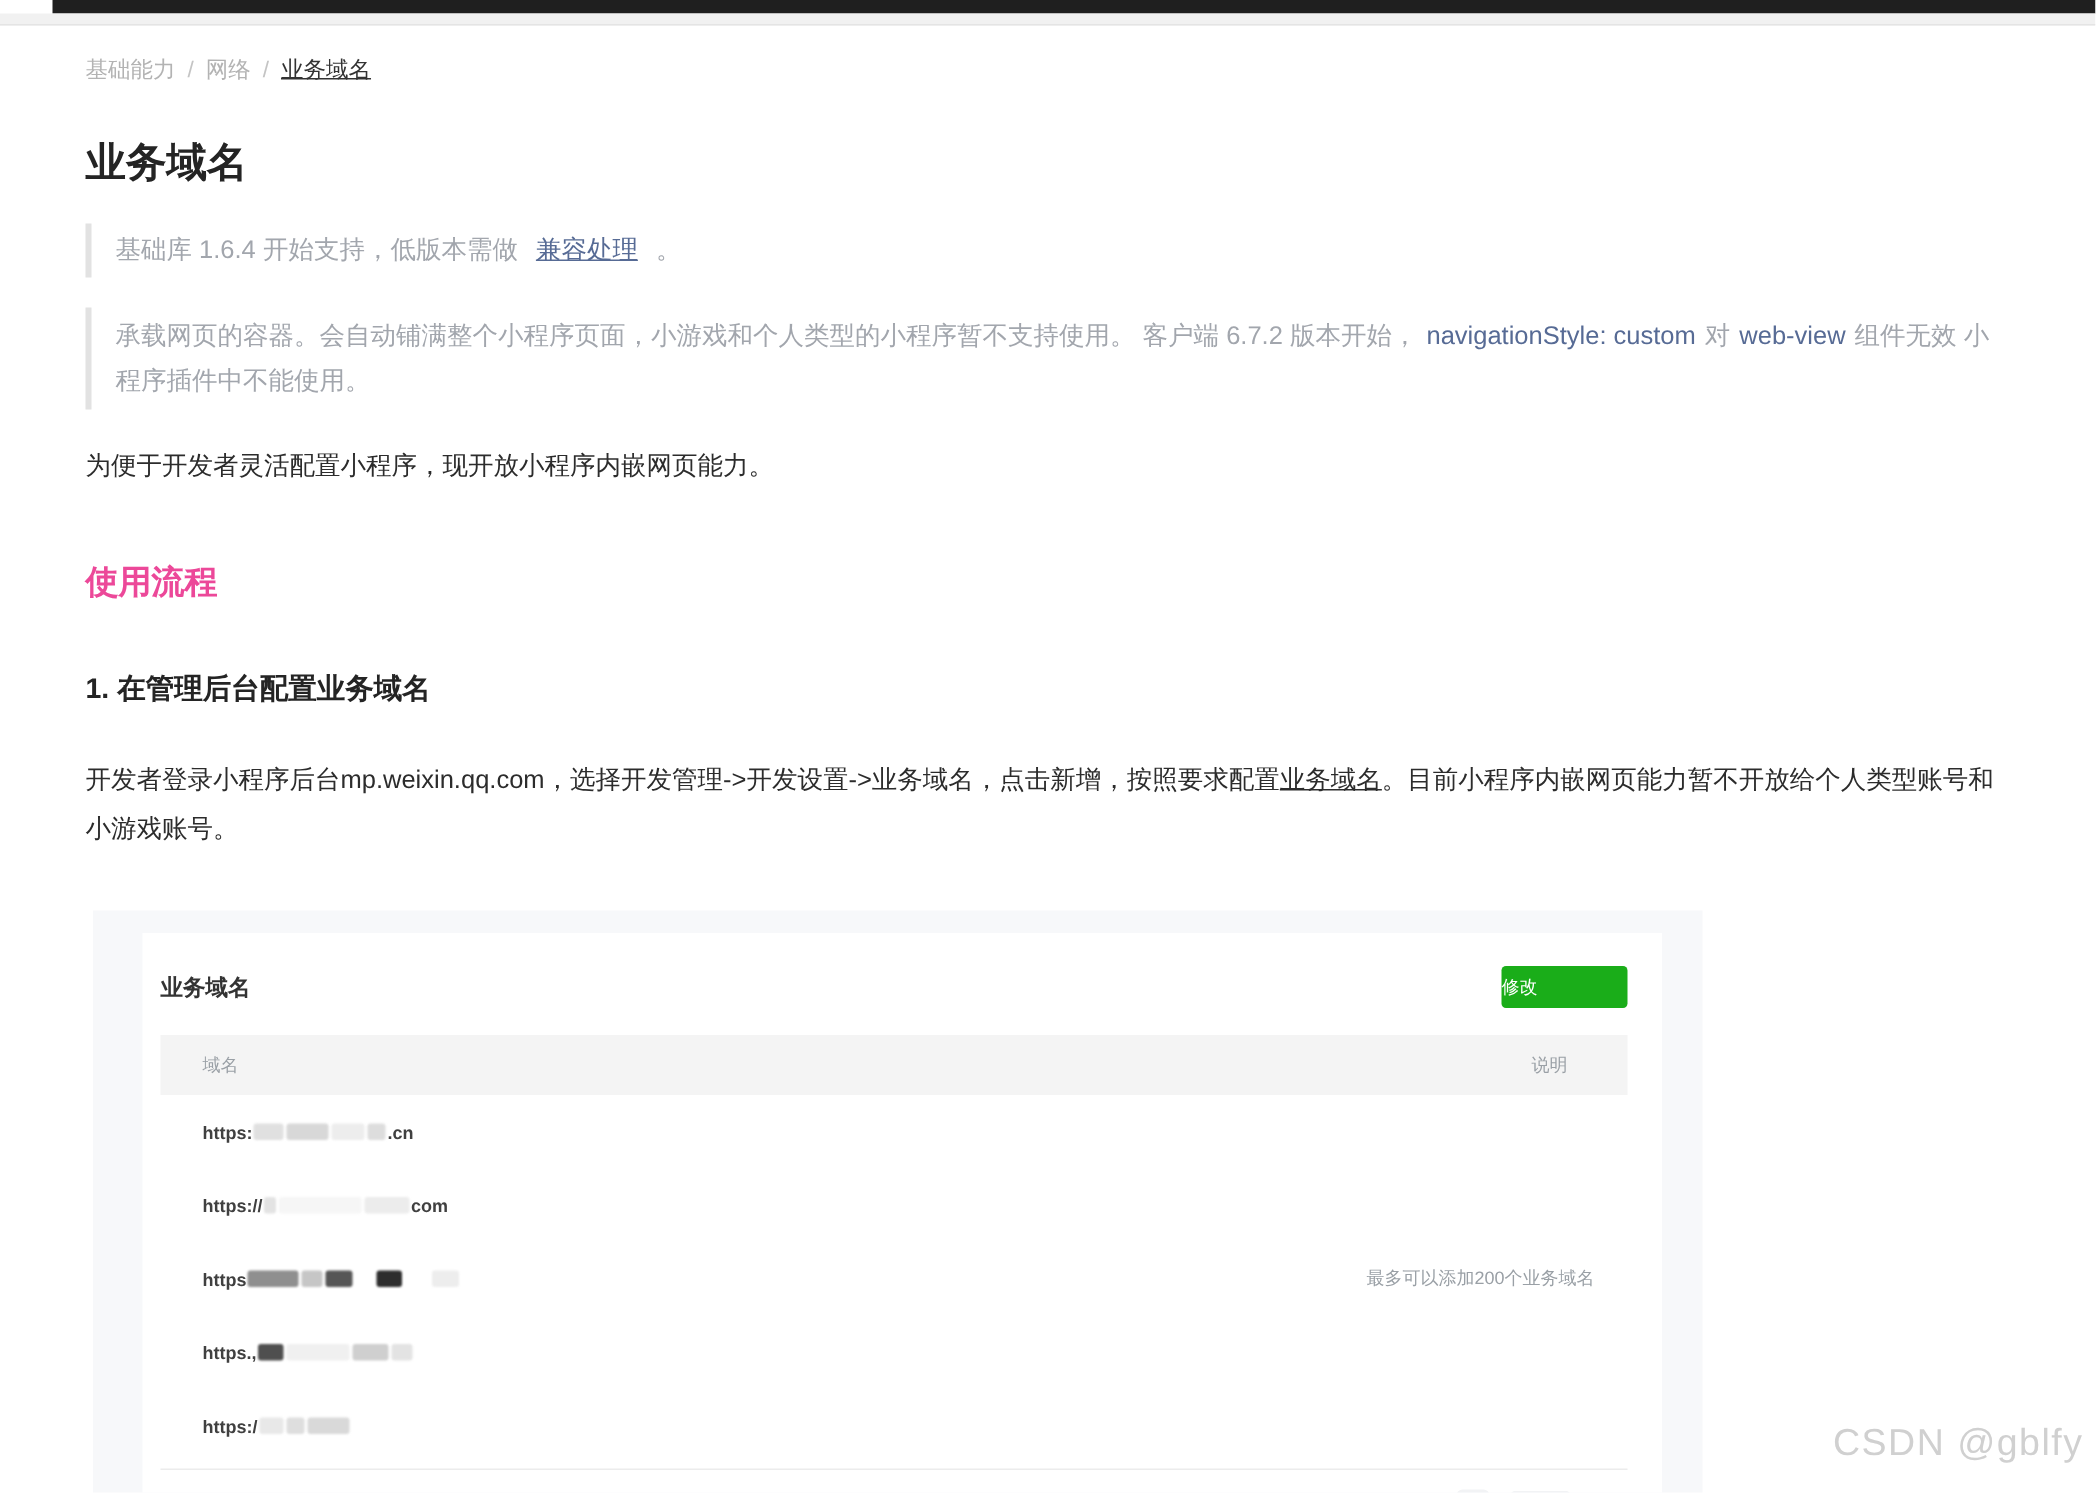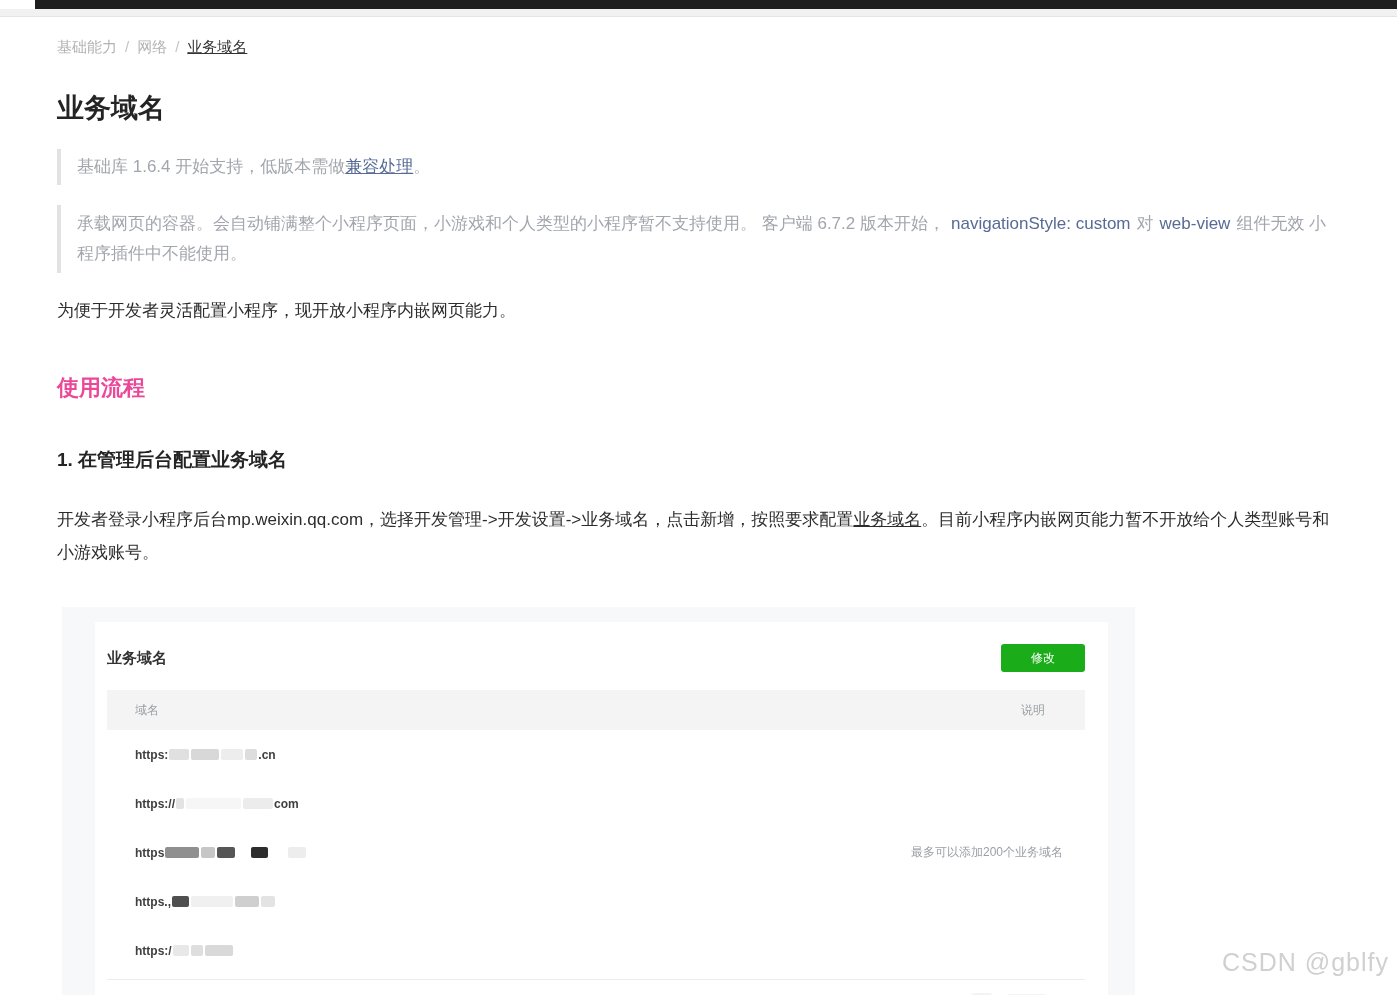--- a/index.html
+++ b/index.html
@@ -17,40 +17,40 @@
   .breadcrumb { margin-top:20px; font-size:15px; color:#b3b3b3; line-height:20px; }
   .breadcrumb .crumb { color:#b3b3b3; cursor:pointer; }
   .breadcrumb .sep { margin:0 8px; color:#c4c4c4; }
   .breadcrumb .crumb.current { color:#333; text-decoration:underline; font-weight:500; }
 
   h1.page-title { margin-top:34px; font-size:27px; line-height:34px; font-weight:700; color:#242424; }
 
   .quote { margin-top:24px; border-left:4px solid #e2e2e2; padding:4px 0 4px 16px;
     font-size:17px; line-height:28px; color:#a2a6ad; max-width:1285px; }
   .quote.second { margin-top:20px; line-height:30px; }
-  .quote a.doc-link { color:#576b95; text-decoration:underline; cursor:pointer; margin:0 0; }
+  .quote a.doc-link { color:#576b95; text-decoration:underline; cursor:pointer; margin:0 12px; }
   .quote .code { color:#576b95; margin:0 6px; font-family:Liberation Sans, sans-serif; }
 
   p.intro { margin-top:26px; font-size:17px; line-height:24px; }
 
   h2.section-heading { margin-top:50px; font-size:22px; line-height:30px; font-weight:700; color:#ec4899; }
   h3.step-heading { margin-top:44px; font-size:19px; line-height:26px; font-weight:700; color:#242424; }
 
   p.step-text { margin-top:30px; font-size:17px; line-height:33px; max-width:1285px; }
   p.step-text .inline-link { color:#2c2c2c; text-decoration:underline; cursor:pointer; }
 
   
   .figure { margin-top:38px; margin-left:5px; width:1073px; height:435px;
     background:#f7f8fa; overflow:hidden; }
   .card { margin:15px 27px 0 33px; height:420px; background:#fff; }
   .card-head { display:flex; justify-content:space-between; align-items:center;
     padding:22px 23px 0 12px; }
   .panel-title { font-size:15px; font-weight:600; color:#333; }
   .btn-modify { width:84px; height:28px; background:#1aad19; border:none; border-radius:3px;
-    color:#fff; font-size:12px; line-height:28px; text-align:center; cursor:pointer; }
+    color:#fff; font-size:12px; line-height:28px; text-align:left; cursor:pointer; }
   .table-head { margin:18px 23px 0 12px; height:40px; background:#f4f4f4;
     display:flex; justify-content:space-between; align-items:center;
     padding:0 40px 0 28px; font-size:12px; color:#9aa0a6; }
   .rows { margin:0 23px 0 12px; }
   .domain-row { height:49px; display:flex; align-items:center; padding-left:28px;
     font-size:12px; font-weight:600; color:#404040; }
   .blur-seg { display:inline-block; height:11px; border-radius:2px; margin:0 1px;
     vertical-align:middle; filter:blur(0.7px); }
   .row-hint { margin-left:auto; padding-right:22px; font-size:12px; font-weight:400; color:#9aa0a6; }
   .divider { margin:4px 23px 0 12px; border-top:1px solid #ececec; }

